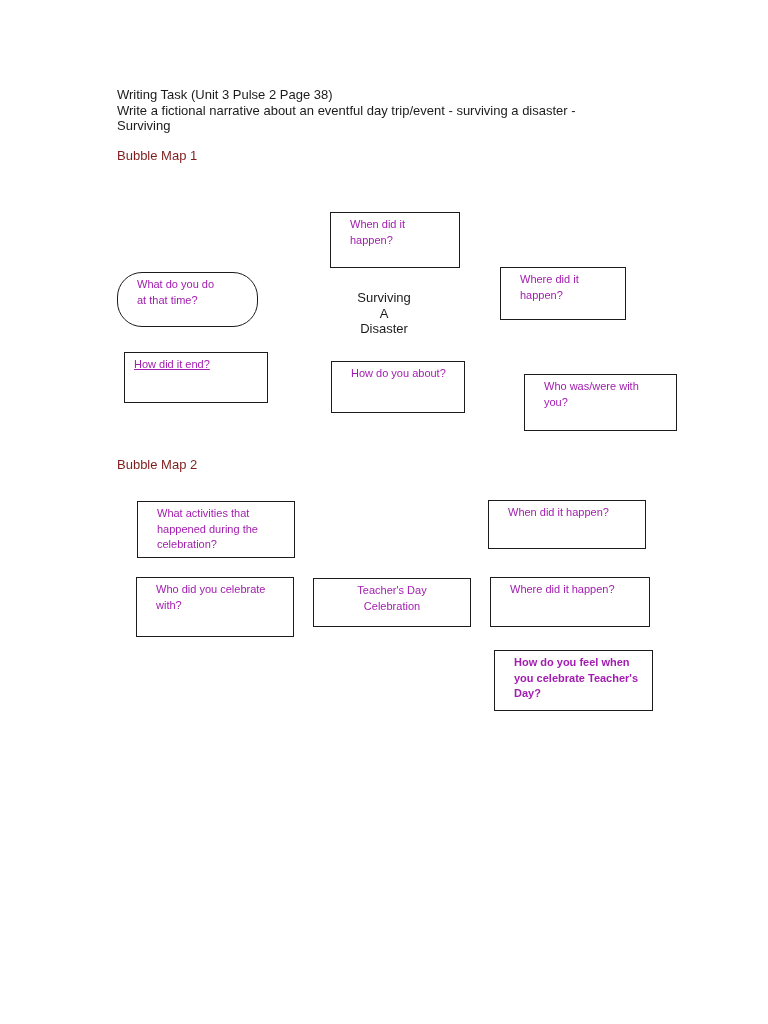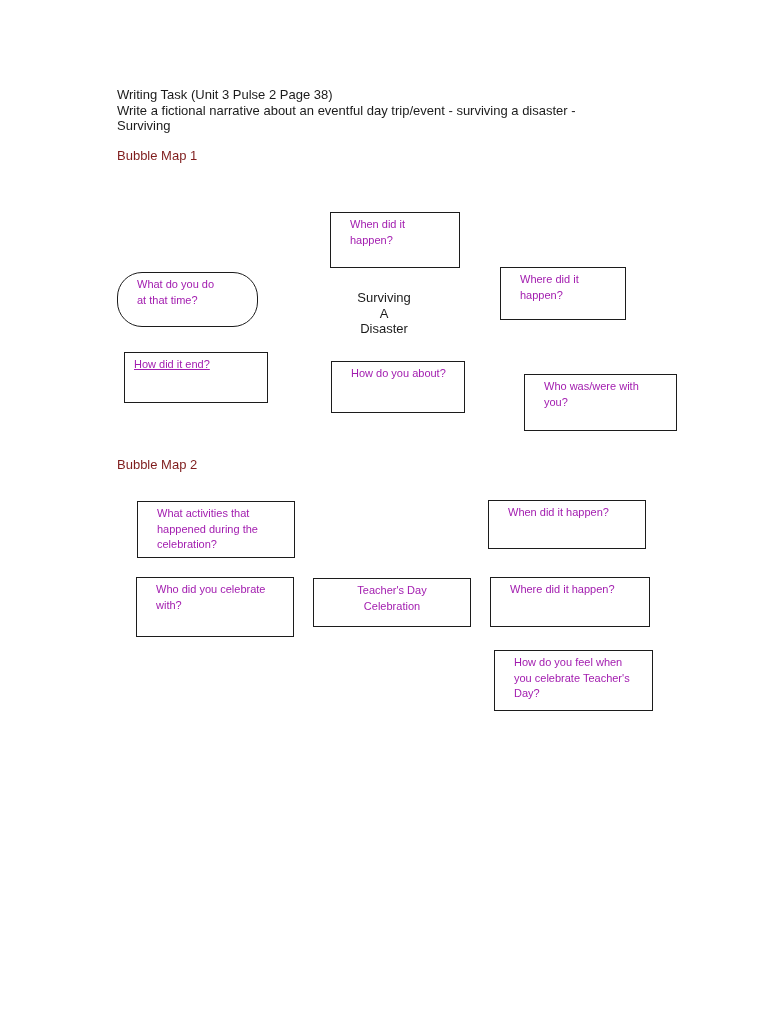--- a/index.html
+++ b/index.html
@@ -117,19 +117,19 @@
   <div class="qbox centered" style="left:313px; top:578px; width:158px; height:49px;">
     <div class="line">Teacher's Day</div>
     <div class="line">Celebration</div>
   </div>
 
   <div class="qbox" style="left:490px; top:577px; width:160px; height:50px;">
     <div class="line">Where did it happen?</div>
   </div>
 
 
-  <div class="qbox" style="left:494px; top:650px; width:159px; height:61px;">
+  <div class="qbox" style="left:494px; top:650px; width:159px; height:61px;font-weight:bold;">
     <div class="line">How do you feel when</div>
     <div class="line">you celebrate Teacher's</div>
     <div class="line">Day?</div>
   </div>
 
 </div>
 
 </body></html>

